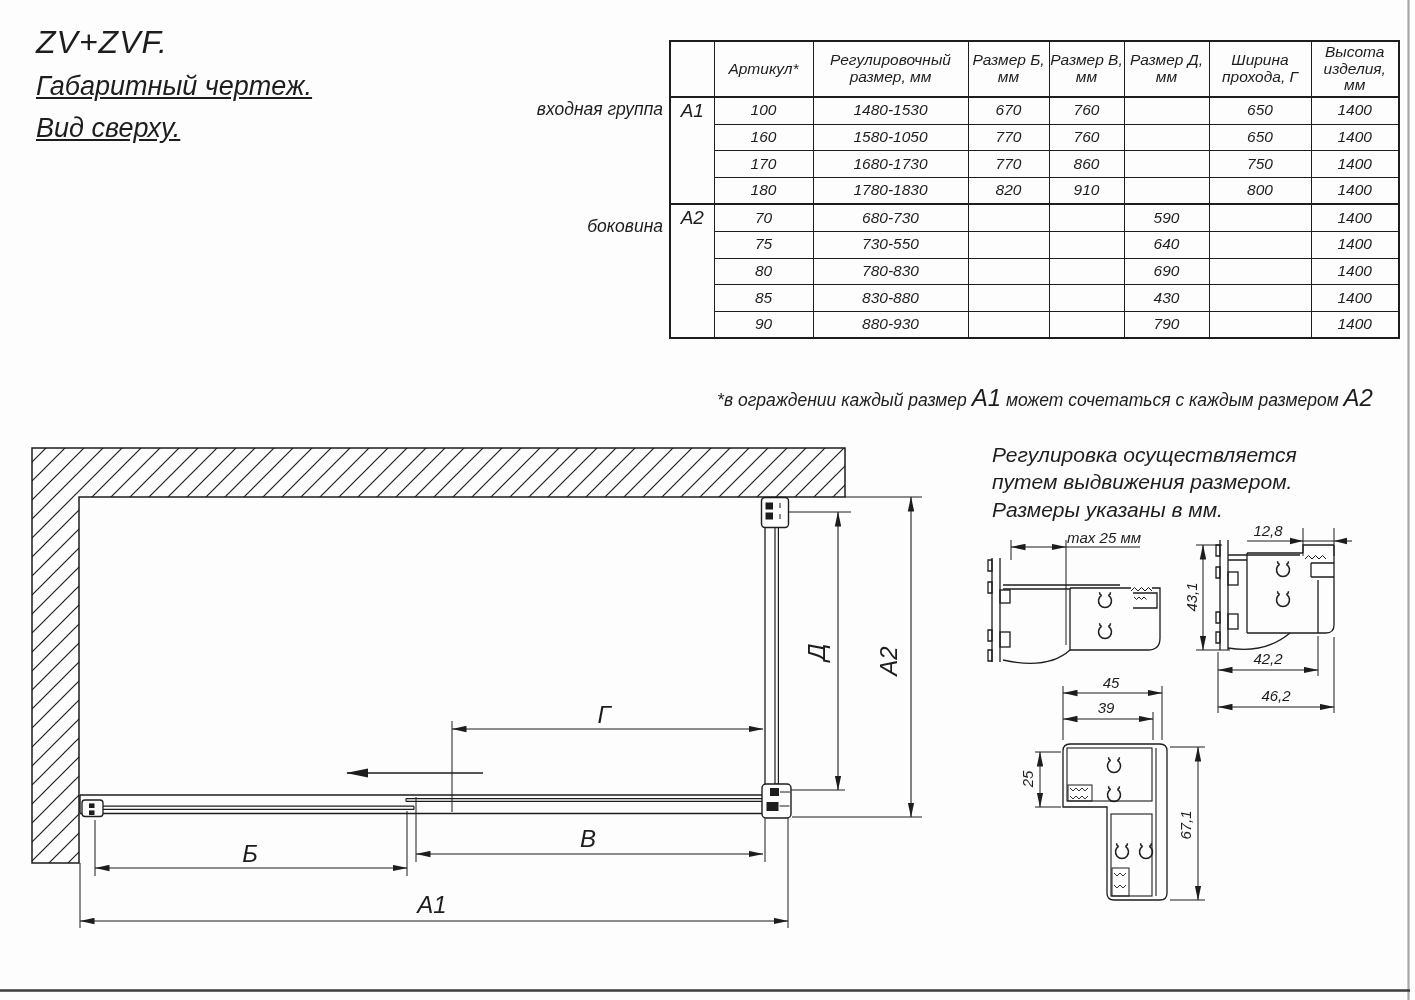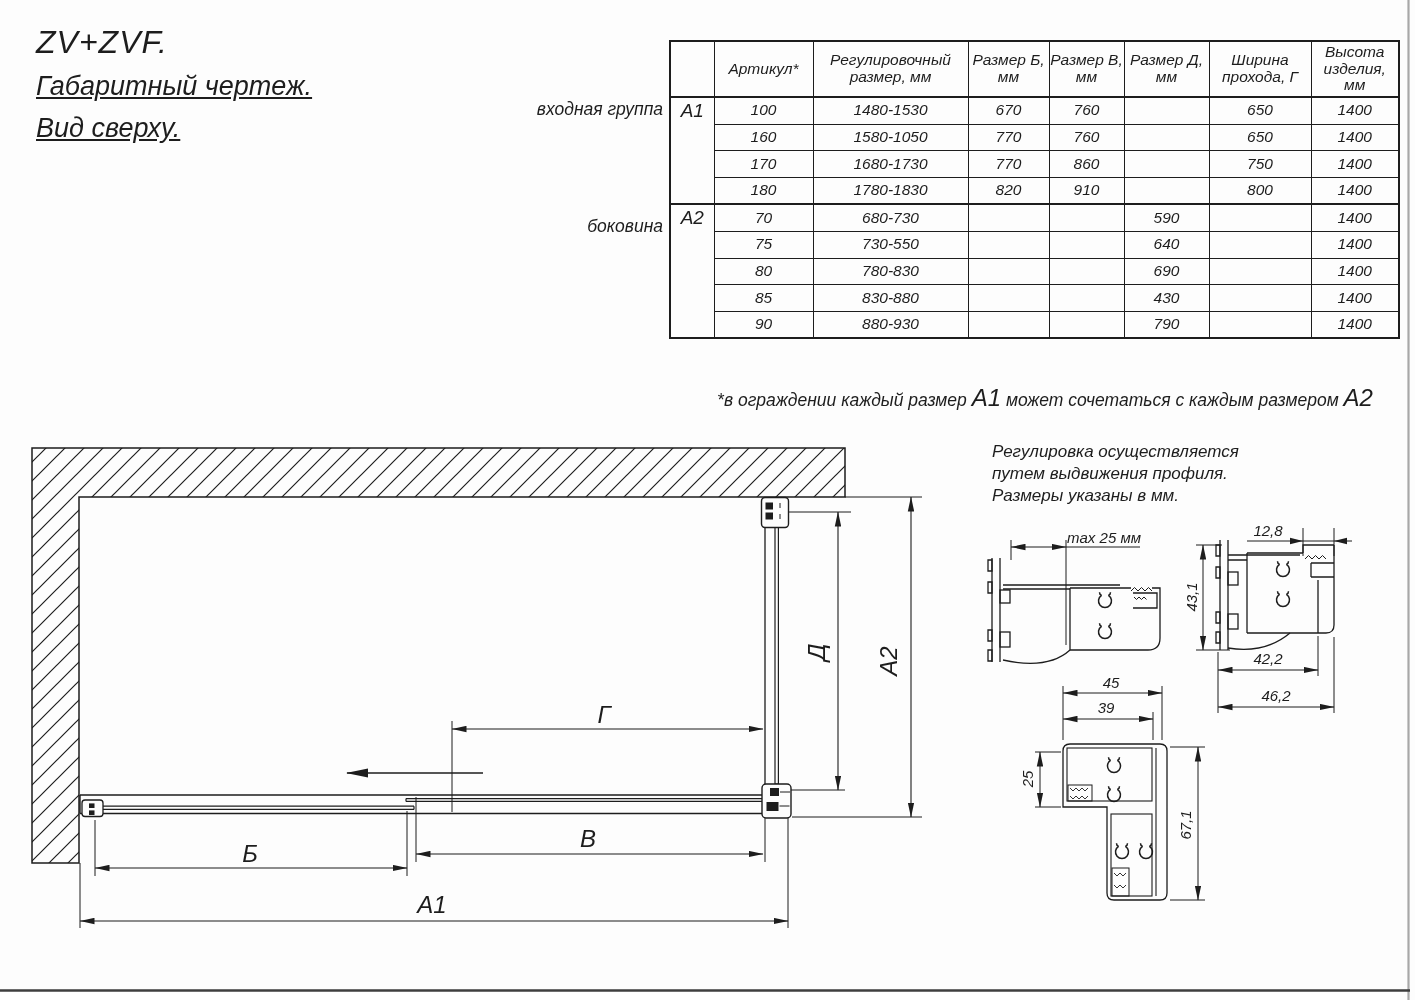--- a/index.html
+++ b/index.html
@@ -20,21 +20,21 @@
     border:1px solid #1d1d1d;text-align:center;vertical-align:middle;
     font-style:italic;font-size:15.5px;padding:0;line-height:1.08;overflow:hidden;
   }
   table.spec tr.hdr td{height:54px;border-bottom:2px solid #1d1d1d;}
   table.spec tr.row td{height:25.6px;}
   table.spec td.code{vertical-align:top;font-size:19px;padding-top:3px;border-bottom:2px solid #1d1d1d;}
   table.spec tr.grp td{border-top:2px solid #1d1d1d;}
   .rowlabel{position:absolute;left:420px;width:243px;text-align:right;font-style:italic;font-size:17.5px;}
   .footnote{position:absolute;left:700px;top:346px;width:690px;text-align:center;font-style:italic;font-size:17.5px;white-space:nowrap;margin-top:40px;}
   .footnote .big{font-size:24px;line-height:1;}
-  .note{position:absolute;left:992px;top:441px;font-style:italic;font-size:17px;line-height:1.3;}
+  .note{position:absolute;left:992px;top:441px;font-style:italic;font-size:21px;line-height:1.3;}
   svg.draw{position:absolute;left:0;top:0;}
   svg.draw text{font-family:"Liberation Sans",sans-serif;font-style:italic;fill:#1d1d1d;stroke:none;}
   .sdim{font-size:24px;}
   .pdim{font-size:15px;}
 </style>
 </head>
 <body>
 
 <div class="sheet">
 
@@ -319,17 +319,17 @@
 
   <div class="rowlabel" style="top:99px">входная группа</div>
   <div class="rowlabel" style="top:216px">боковина</div>
 
   <div class="footnote">
     <span>*в ограждении каждый размер </span><span class="big">А1</span><span> может сочетаться с каждым размером </span><span class="big">А2</span>
   </div>
 
   <div class="note">
     <div>Регулировка осуществляется</div>
-    <div>путем выдвижения профиля.</div>
+    <div>путем выдвижения размером.</div>
     <div>Размеры указаны в мм.</div>
   </div>
 
 </div>
 
 </body></html>

